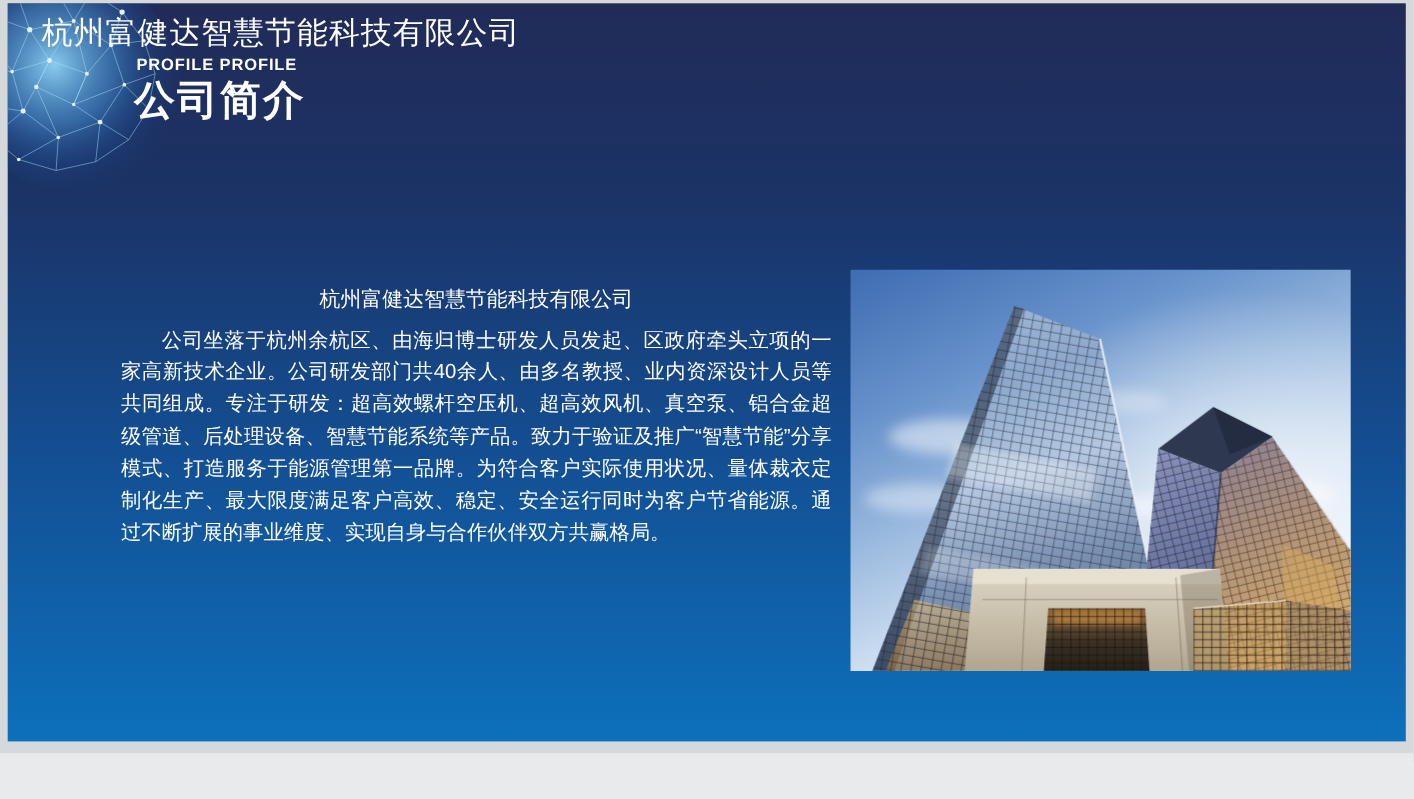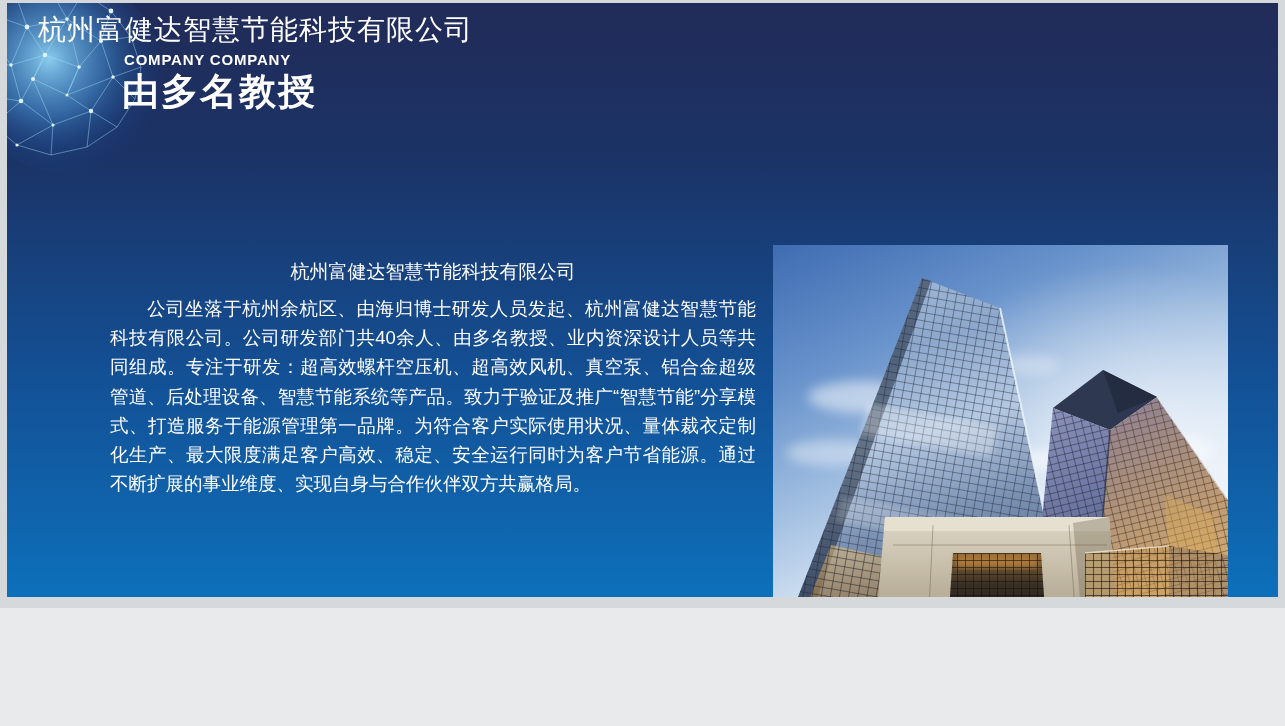--- a/index.html
+++ b/index.html
@@ -2,21 +2,21 @@
 <html style="--bg-top: #212b58; --bg-bottom: #0d70bb; --accent-blue: #1b9dd9; --text-white: #ffffff; --frame-gray: #d6d9dc;"><head>
 <meta charset="utf-8">
 <style>
   :root{
     --bg-top:#212b58; --bg-mid:#17407e; --bg-bottom:#0d70bb;
     --accent-blue:#1b9dd9; --text-white:#ffffff; --frame-gray:#d6d9dc;
   }
   *{margin:0;padding:0;box-sizing:border-box;}
   body{font-family:"Liberation Sans","DejaVu Sans",sans-serif;background:#e9eaec;}
   .stage{
-    width:1285px;height:608px;background:var(--frame-gray,#d6d9dc);
+    width:1285px;height:685px;background:var(--frame-gray,#d6d9dc);
     padding:3px 7px 11px 7px;position:relative;
   }
   .slide{
     width:100%;height:100%;position:relative;overflow:hidden;
     background:linear-gradient(180deg,var(--bg-top,#212b58) 0%,#1b3366 26%,#135095 63%,var(--bg-bottom,#0d70bb) 100%);
   }
   .globe{position:absolute;left:-30px;top:-24px;width:200px;height:210px;}
   .company-title{
     position:absolute;left:31px;top:8px;color:var(--text-white,#fff);
     font-size:28px;font-weight:500;letter-spacing:1px;white-space:nowrap;
@@ -81,28 +81,28 @@
         <circle cx="102" cy="88" r="1.8"></circle>
           <circle cx="90" cy="116" r="1.5"></circle>
           <circle cx="56" cy="100" r="2"></circle>
         <circle cx="12" cy="56" r="1.8"></circle>
           <circle cx="72" cy="8" r="1.5"></circle>
       </g>
     </svg>
 
     <header>
       <div class="company-title">杭州富健达智慧节能科技有限公司</div>
-      <div class="subtitle-en">COMPANY COMPANY</div>
-      <div class="title-cn">由多名教授</div>
+      <div class="subtitle-en">PROFILE PROFILE</div>
+      <div class="title-cn">公司简介</div>
     </header>
 
 
     <div class="text-block">
       <div class="company-line">杭州富健达智慧节能科技有限公司</div>
-      <p class="paragraph">公司坐落于杭州余杭区、由海归博士研发人员发起、杭州富健达智慧节能科技有限公司。公司研发部门共40余人、由多名教授、业内资深设计人员等共同组成。专注于研发：超高效螺杆空压机、超高效风机、真空泵、铝合金超级管道、后处理设备、智慧节能系统等产品。致力于验证及推广“智慧节能”分享模式、打造服务于能源管理第一品牌。为符合客户实际使用状况、量体裁衣定制化生产、最大限度满足客户高效、稳定、安全运行同时为客户节省能源。通过不断扩展的事业维度、实现自身与合作伙伴双方共赢格局。</p>
+      <p class="paragraph">公司坐落于杭州余杭区、由海归博士研发人员发起、区政府牵头立项的一家高新技术企业。公司研发部门共40余人、由多名教授、业内资深设计人员等共同组成。专注于研发：超高效螺杆空压机、超高效风机、真空泵、铝合金超级管道、后处理设备、智慧节能系统等产品。致力于验证及推广“智慧节能”分享模式、打造服务于能源管理第一品牌。为符合客户实际使用状况、量体裁衣定制化生产、最大限度满足客户高效、稳定、安全运行同时为客户节省能源。通过不断扩展的事业维度、实现自身与合作伙伴双方共赢格局。</p>
     </div>
 
     <div class="photo">
       <svg viewBox="0 0 455 365" preserveAspectRatio="none" aria-hidden="true">
         <defs>
           <linearGradient id="sky" x1="0" y1="0" x2="0.55" y2="1">
             <stop offset="0%" stop-color="#3f6cb2"></stop>
             <stop offset="30%" stop-color="#6792cb"></stop>
             <stop offset="55%" stop-color="#9cbbdf"></stop>
             <stop offset="78%" stop-color="#cfdff1"></stop>

